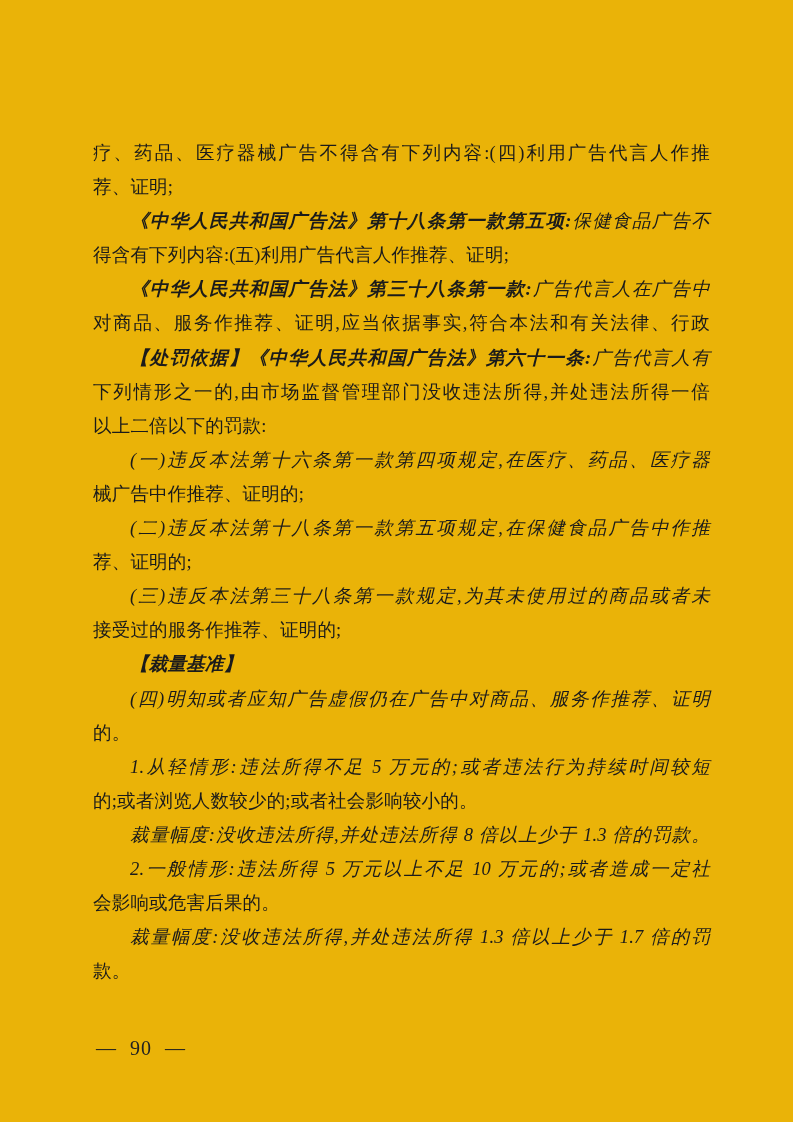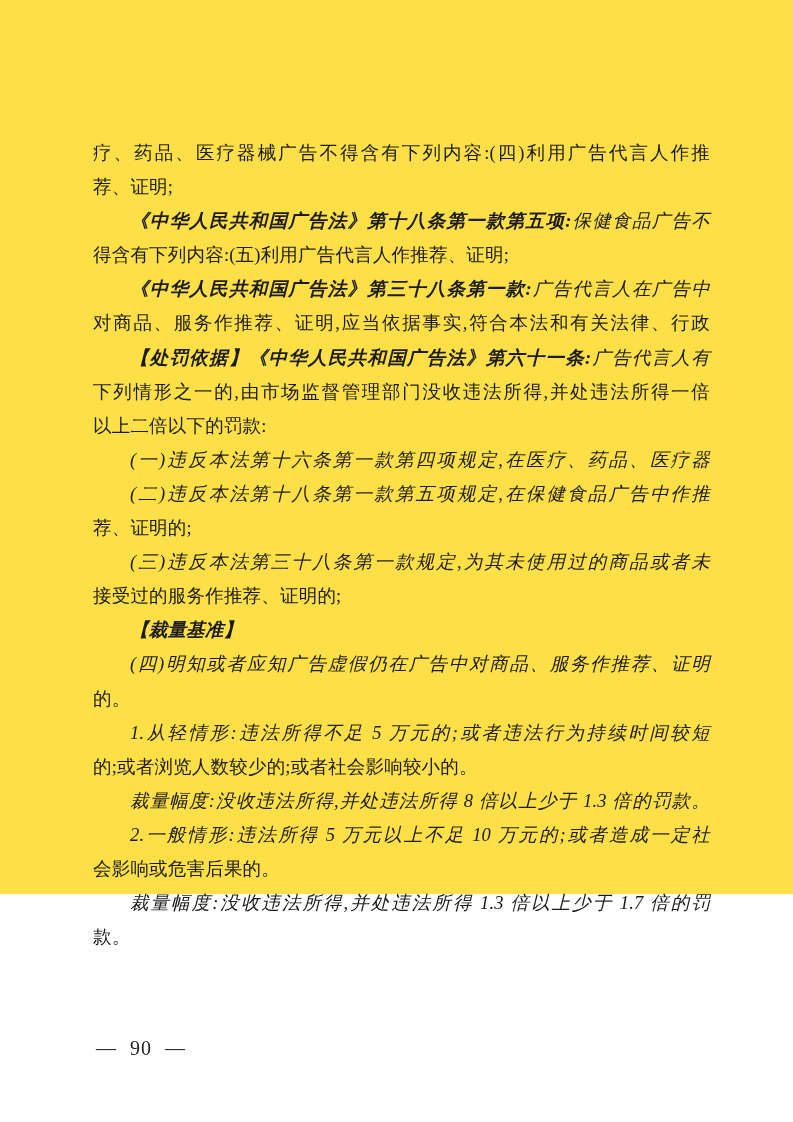--- a/index.html
+++ b/index.html
@@ -12,22 +12,22 @@
     background: #ffffff;
     position: relative;
     overflow: hidden;
     font-family: "Liberation Serif", "DejaVu Serif", serif;
     color: #1b1b1b;
   }
   .page {
     position: absolute;
     left: 0; top: 0;
     width: 793px;
-    height: 894px;
-    background: #fde047;
+    height: 1122px;
+    background: #eab308;
   }
   .content {
     position: absolute;
     left: 93px;
     top: 136px;
     width: 617px;
     font-size: 18.5px;
   }
   .para {
     margin: 0;
@@ -81,20 +81,21 @@
         <div class="line full indent"><span class="bold">《中华人民共和国广告法》第三十八条第一款:</span><span class="">广告代言人在广告中</span></div>
         <div class="line full"><span class="">对商品、服务作推荐、证明,应当依据事实,符合本法和有关法律、行政</span></div>
       </div>
       <div class="para">
         <div class="line full indent"><span class="bold">【处罚依据】《中华人民共和国广告法》第六十一条:</span><span class="">广告代言人有</span></div>
         <div class="line full"><span class="">下列情形之一的,由市场监督管理部门没收违法所得,并处违法所得一倍</span></div>
         <div class="line"><span class="">以上二倍以下的罚款:</span></div>
       </div>
       <div class="para">
         <div class="line full indent"><span class="">(一)违反本法第十六条第一款第四项规定,在医疗、药品、医疗器</span></div>
+        <div class="line"><span class="">械广告中作推荐、证明的;</span></div>
       </div>
       <div class="para">
         <div class="line full indent"><span class="">(二)违反本法第十八条第一款第五项规定,在保健食品广告中作推</span></div>
         <div class="line"><span class="">荐、证明的;</span></div>
       </div>
       <div class="para">
         <div class="line full indent"><span class="">(三)违反本法第三十八条第一款规定,为其未使用过的商品或者未</span></div>
         <div class="line"><span class="">接受过的服务作推荐、证明的;</span></div>
       </div>
       <div class="para">

